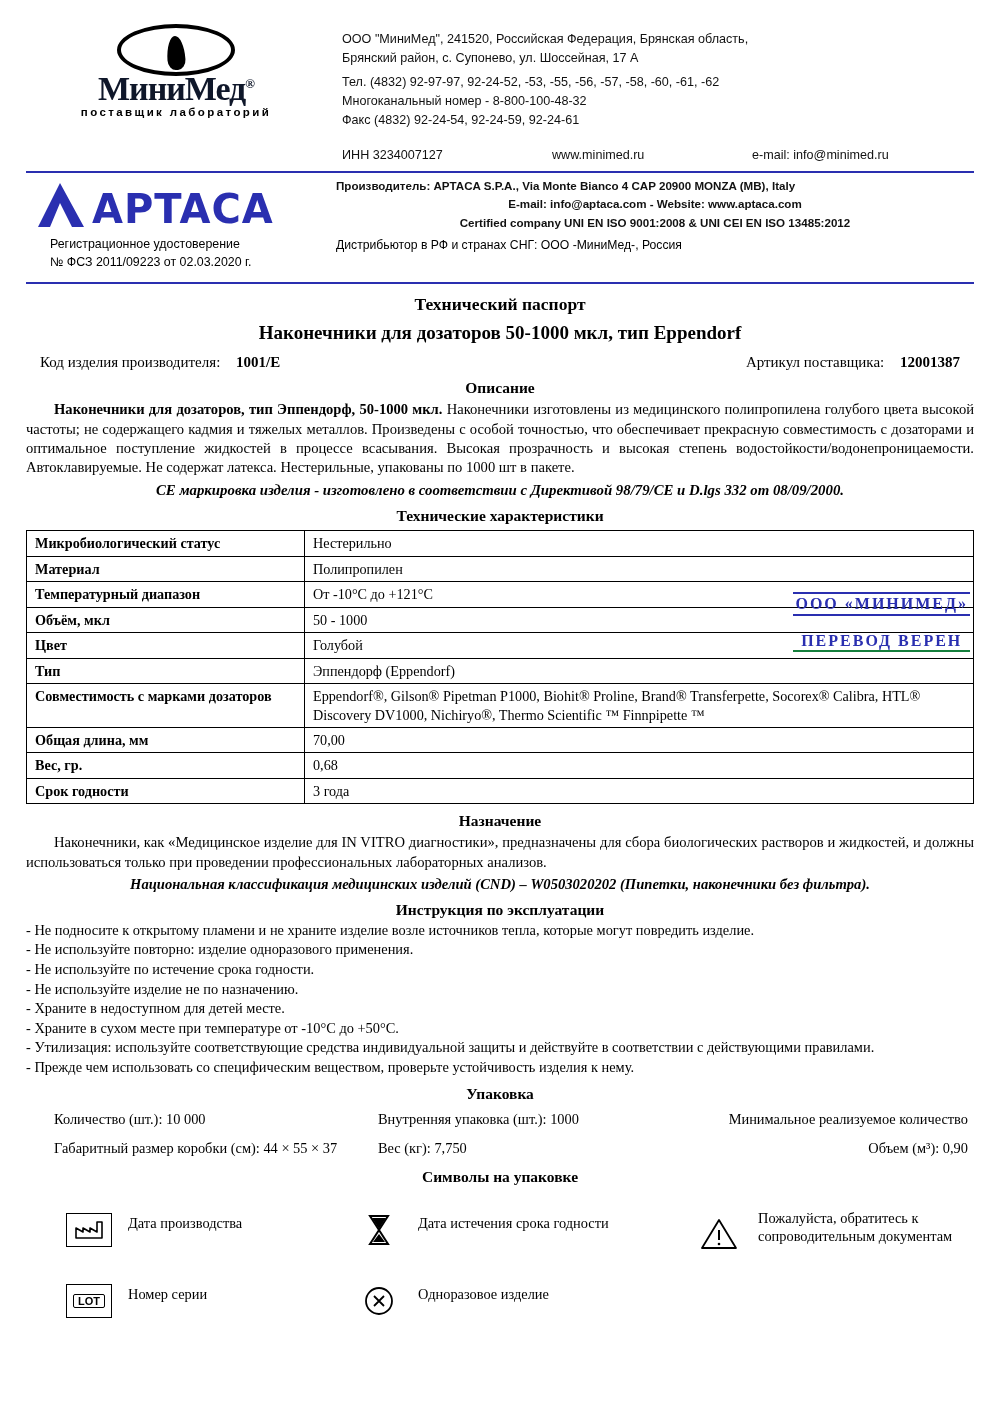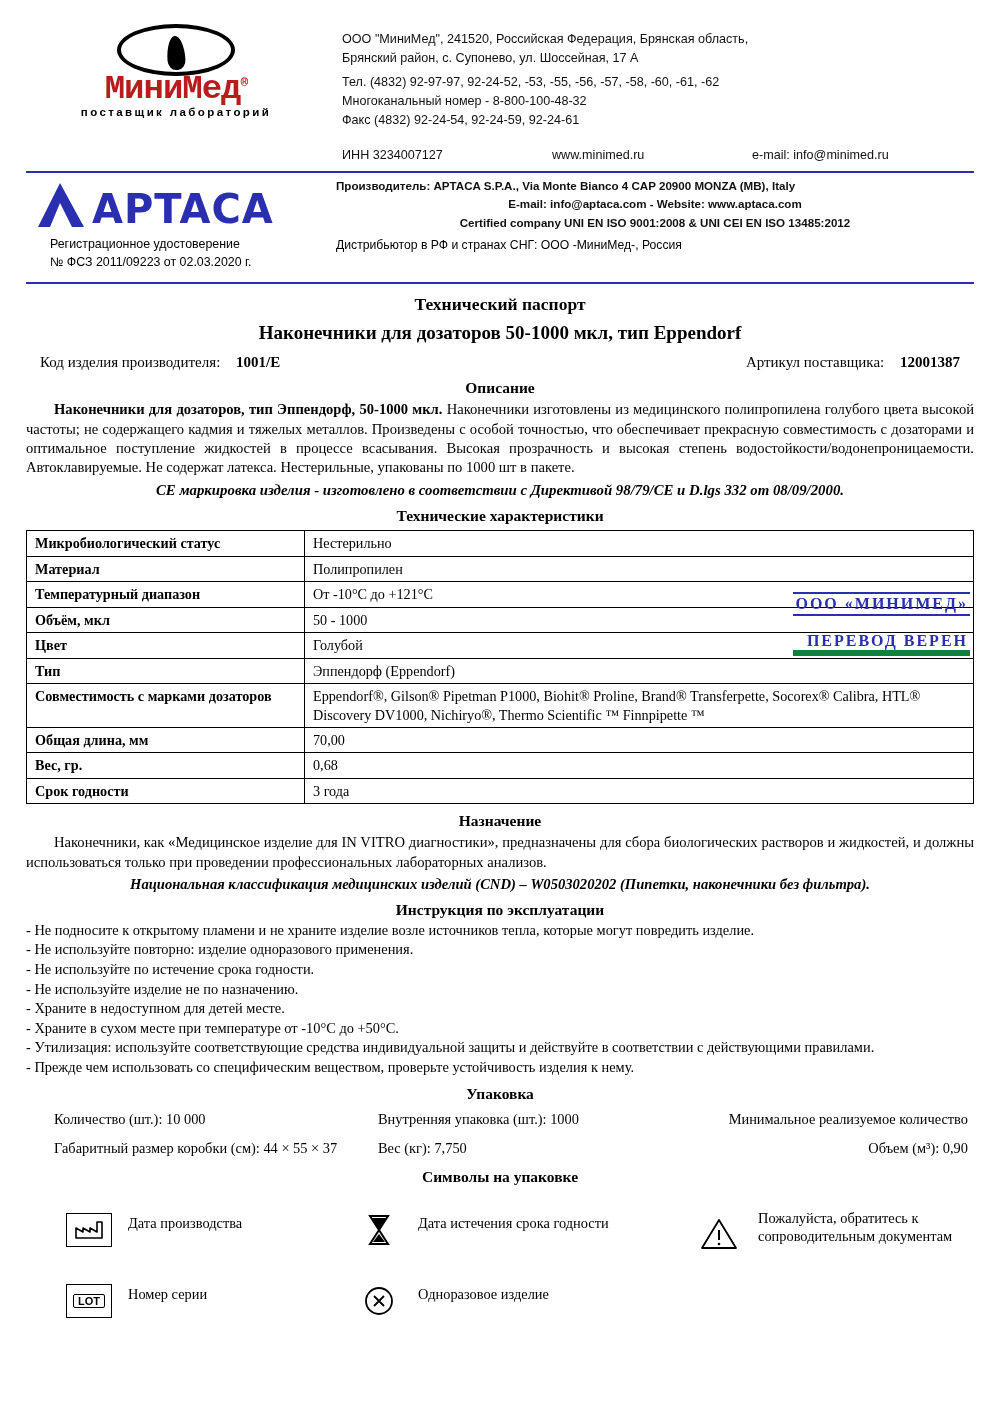--- a/index.html
+++ b/index.html
@@ -49,28 +49,28 @@
     left: 50%;
     top: 8px;
     margin-left: -9px;
     width: 18px;
     height: 34px;
     background: #000;
     border-radius: 50% 50% 45% 45% / 70% 70% 30% 30%;
     transform: rotate(-4deg);
   }
   .minimed-word {
-    font-family: Liberation Mono, monospace;
+    font-family: Liberation Serif, serif;
     font-weight: bold;
     font-size: 34px;
     letter-spacing: -1px;
     margin-top: -6px;
     position: relative;
     display: inline-block;
-    color: #b91c1c;
+    color: #0f172a;
   }
   .minimed-word sup {
     font-size: 13px;
     vertical-align: super;
   }
   .minimed-sub {
     font-family: "Liberation Sans", sans-serif;
     font-size: 11.5px;
     letter-spacing: 2.4px;
     font-weight: bold;
@@ -230,24 +230,23 @@
     font-size: 16px;
     letter-spacing: 2px;
     border-top: 2px solid #2a2fb0;
     border-bottom: 2px solid #2a2fb0;
     padding: 1px 2px;
   }
   .stamp2 {
     font-weight: bold;
     font-size: 16px;
     letter-spacing: 2px;
-    border-bottom: 6px solid #15803d;
+    border-bottom: 2px solid #15803d;
     margin-top: 16px;
     padding: 0 2px;
-    text-align: right;
   }
 
   .cnd-line {
     text-align: center;
     font-weight: bold;
     font-style: italic;
     font-size: 14.6px;
     margin-top: 4px;
   }
   .instr-list {

